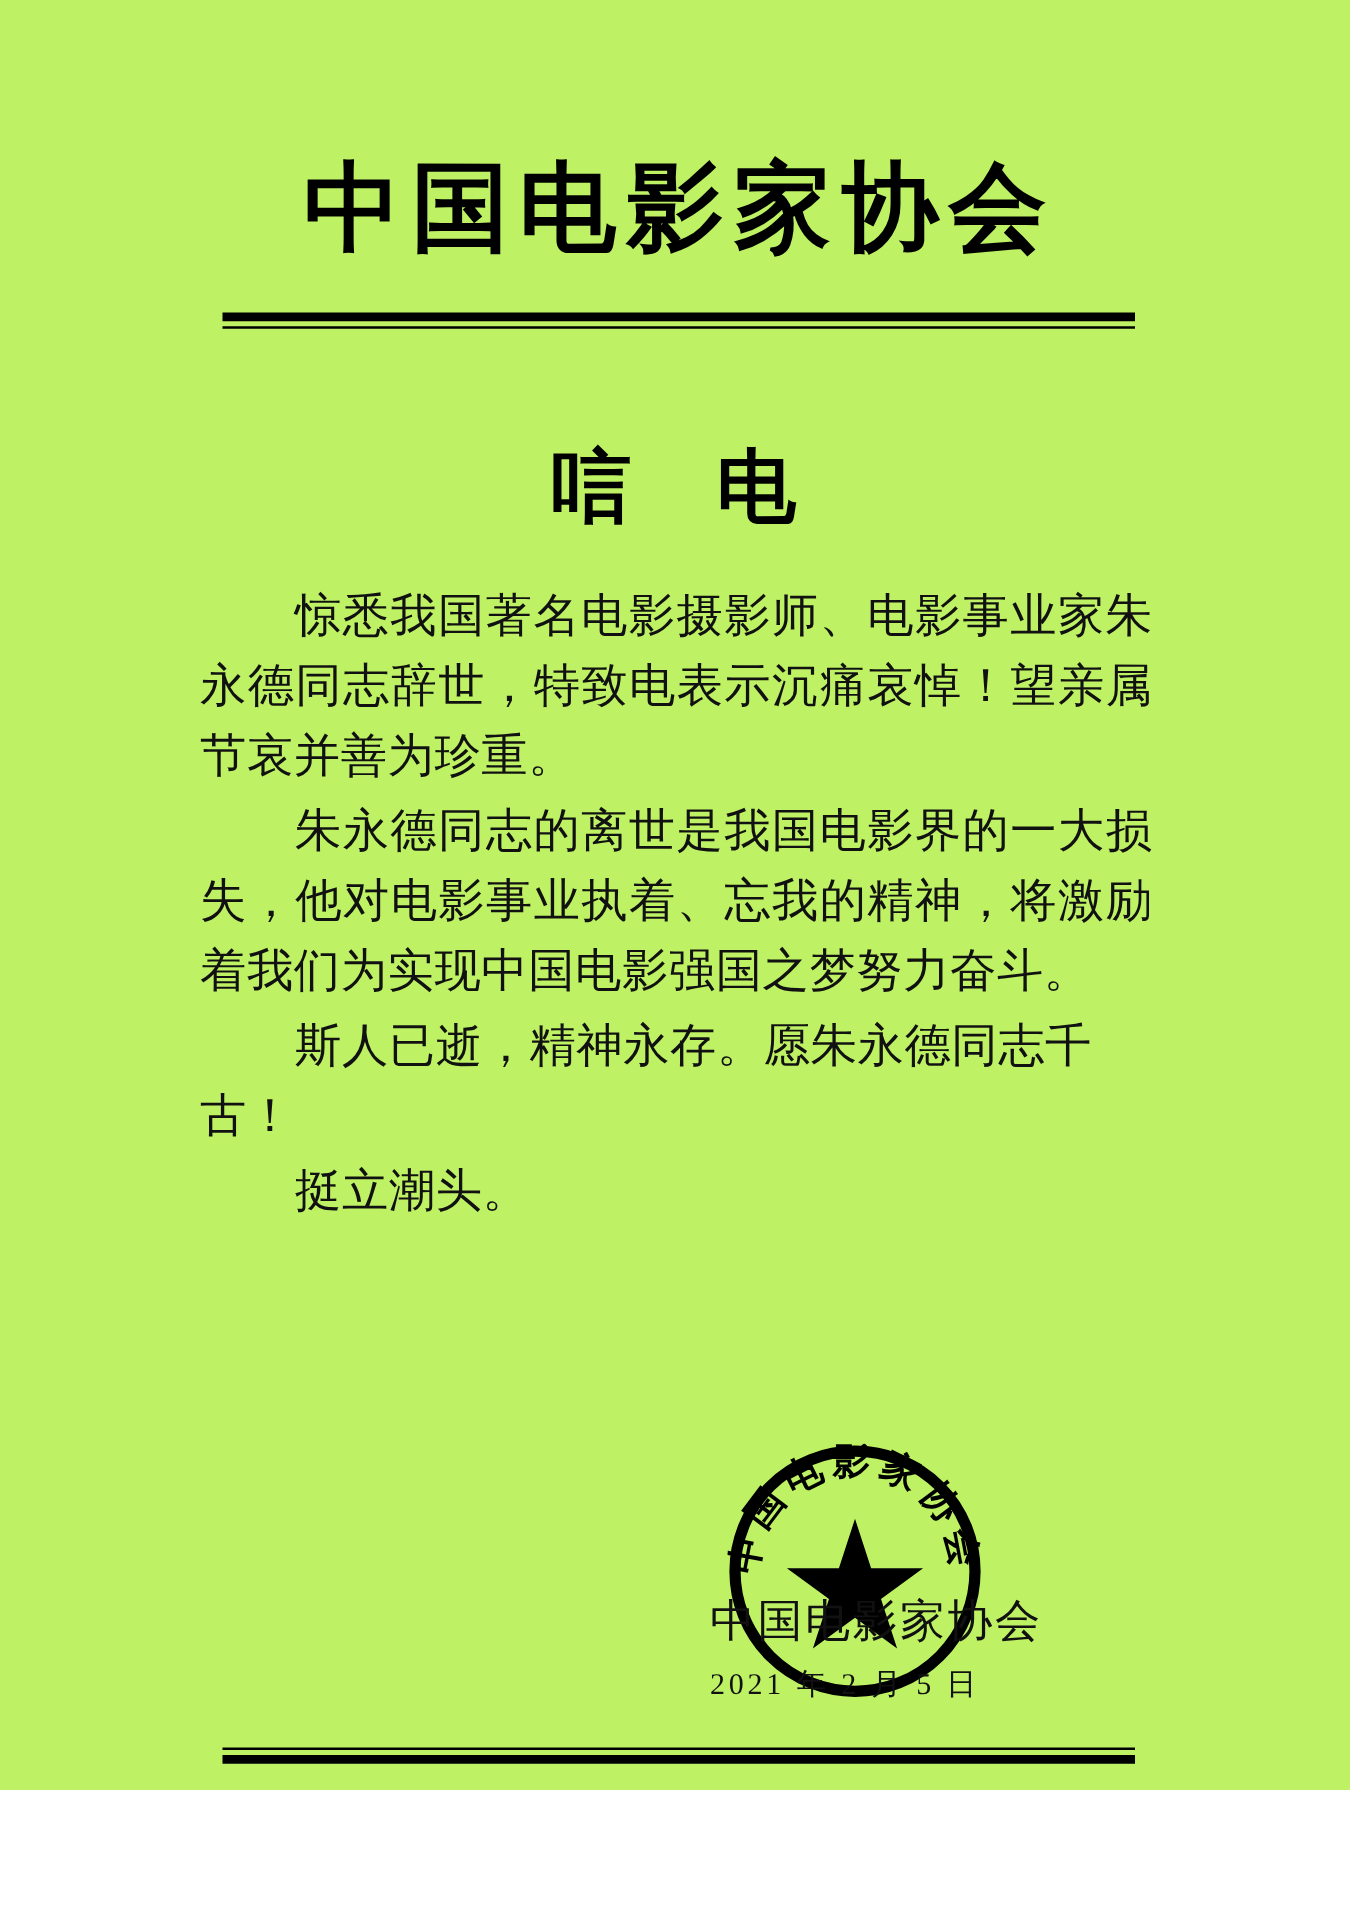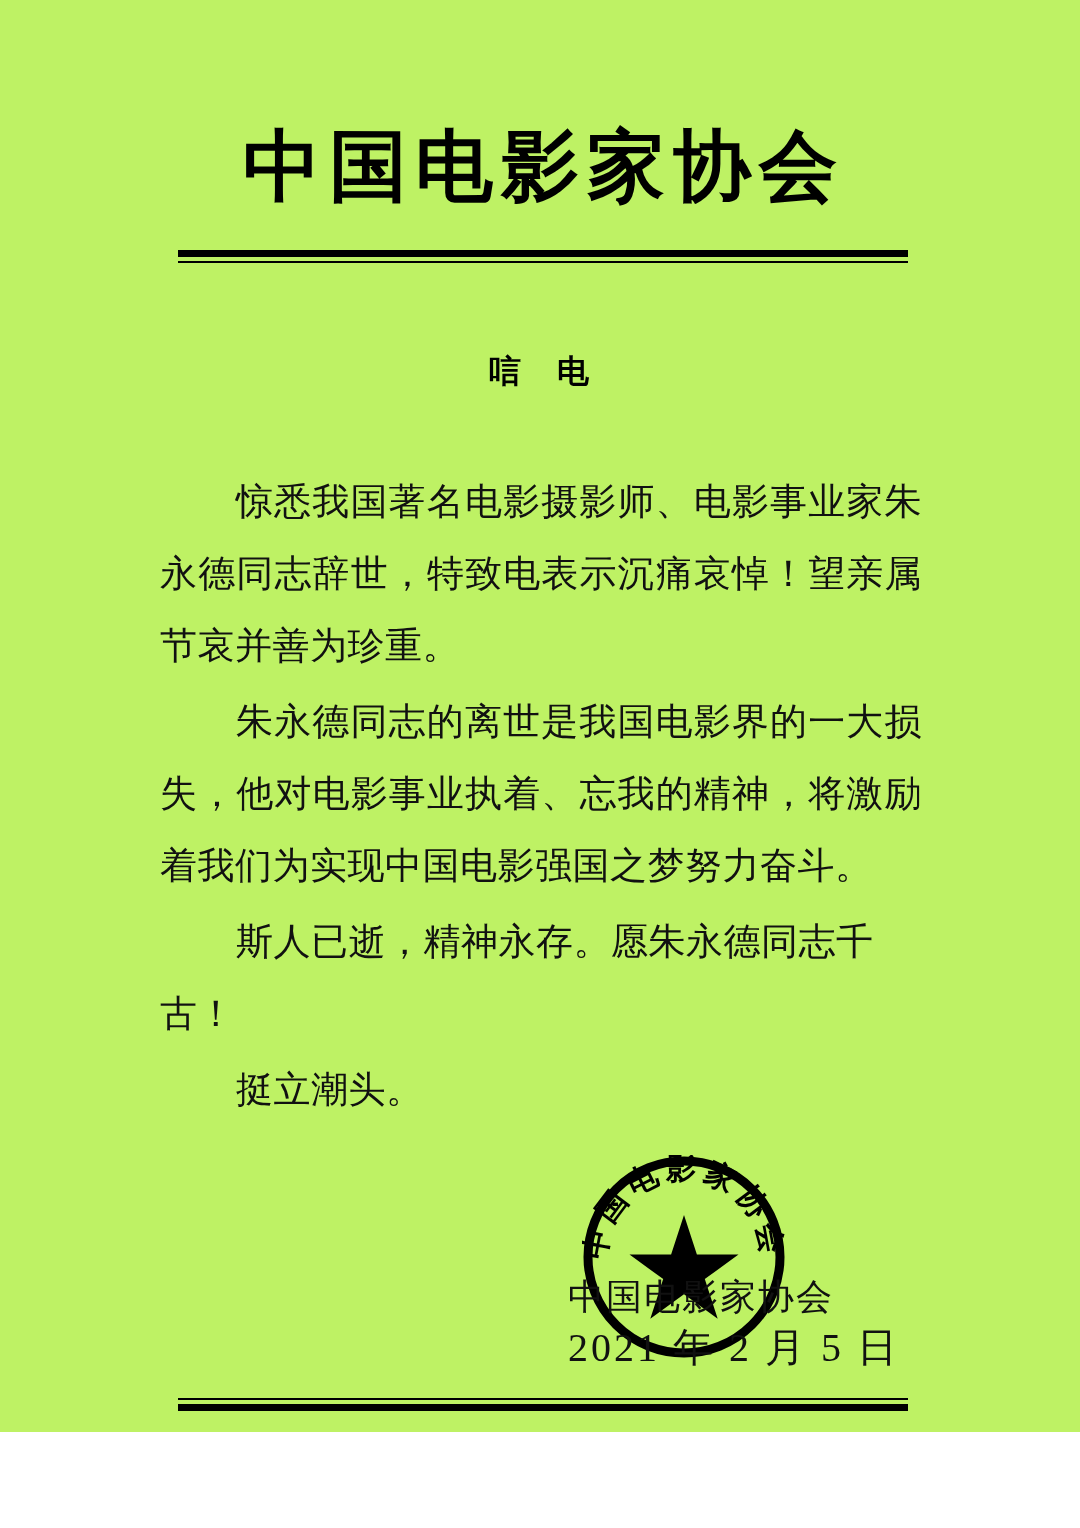--- a/index.html
+++ b/index.html
@@ -90,38 +90,38 @@
 
   
   .doc-title {
     position: absolute;
     top: 352px;
     left: 0;
     width: 100%;
     text-align: center;
     font-family: "Liberation Serif", "DejaVu Serif", serif;
     font-weight: 700;
-    font-size: 32px;
+    font-size: 64px;
     line-height: 1.2;
     letter-spacing: 2px;
   }
 
   
   .body-block {
     position: absolute;
     top: 466px;
     left: 160px;
     width: 762px;
   }
 
   .para {
     margin: 0 0 4px 0;
     font-family: "Liberation Serif", "DejaVu Serif", serif;
     font-size: 37px;
-    line-height: 72px;
+    line-height: 56px;
     text-align: justify;
     text-justify: inter-character;
     text-indent: 76px;
     letter-spacing: 0.5px;
     color: #111111;
   }
 
   .para.last-line {
     text-align: left;
   }
@@ -161,21 +161,21 @@
     white-space: nowrap;
     color: #111111;
   }
 
   .date-line {
     position: absolute;
     top: 176px;
     left: 48px;
     width: 320px;
     font-family: "Liberation Serif", "DejaVu Serif", serif;
-    font-size: 40px;
+    font-size: 24px;
     line-height: 44px;
     letter-spacing: 3px;
     white-space: nowrap;
     color: #111111;
   }
 </style>
 </head>
 <body>
 
 <div class="page">

